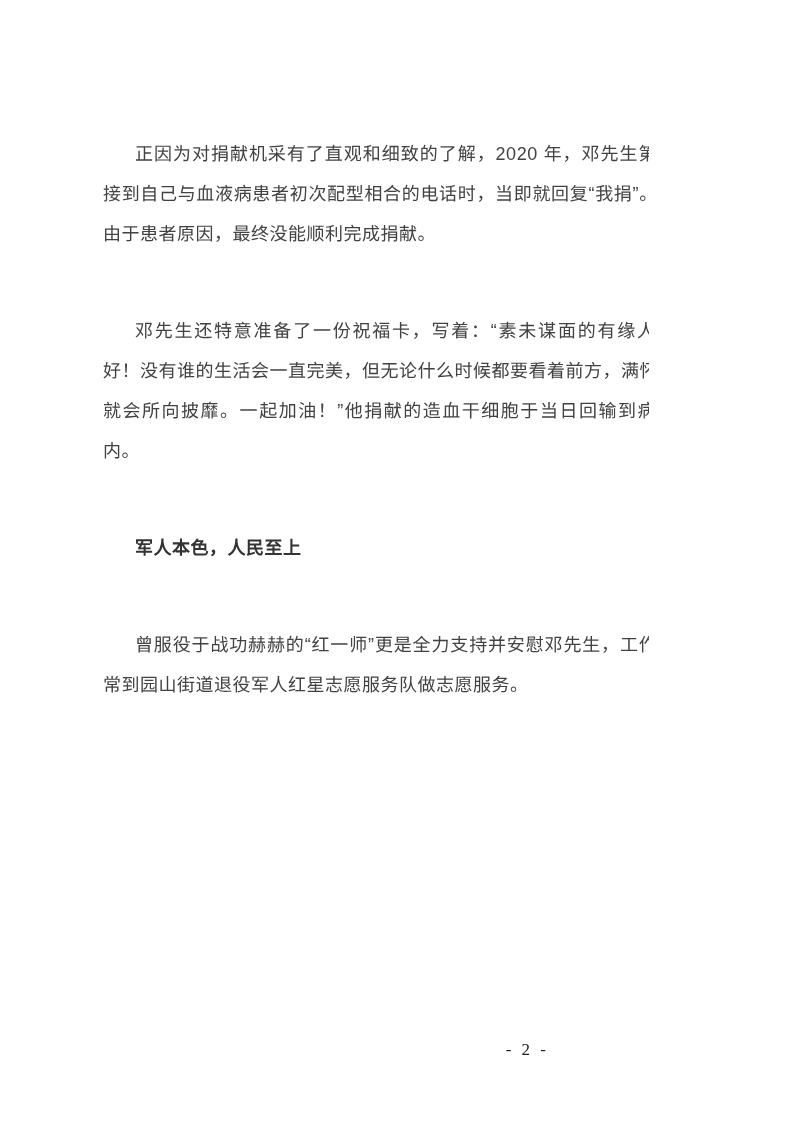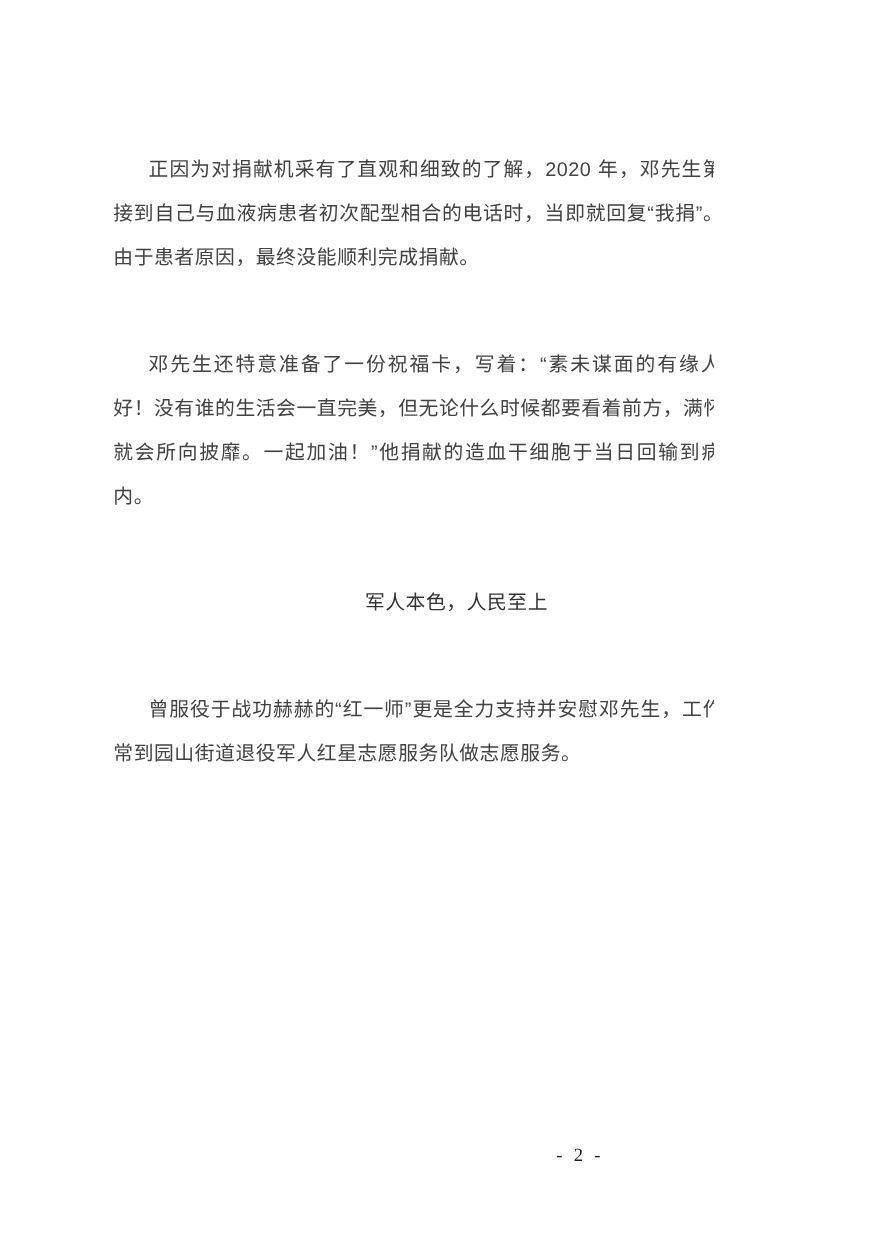--- a/index.html
+++ b/index.html
@@ -25,23 +25,23 @@
     margin: 0 0 57px 0;
     font-size: 18px;
     line-height: 40px;
     letter-spacing: 0.5px;
     text-align: justify;
     text-indent: 32px;
     color: #424242;
     word-break: break-all;
   }
   .para.heading {
-    font-weight: normal;
+    font-weight: bold;
     color: #333333;
-    text-align: center;
+    text-align: left;
   }
   .page-number {
     position: absolute;
     top: 1040px;
     right: 100px;
     font-family: "Liberation Serif", "DejaVu Serif", serif;
     font-size: 17px;
     letter-spacing: 3px;
     color: #222222;
   }

